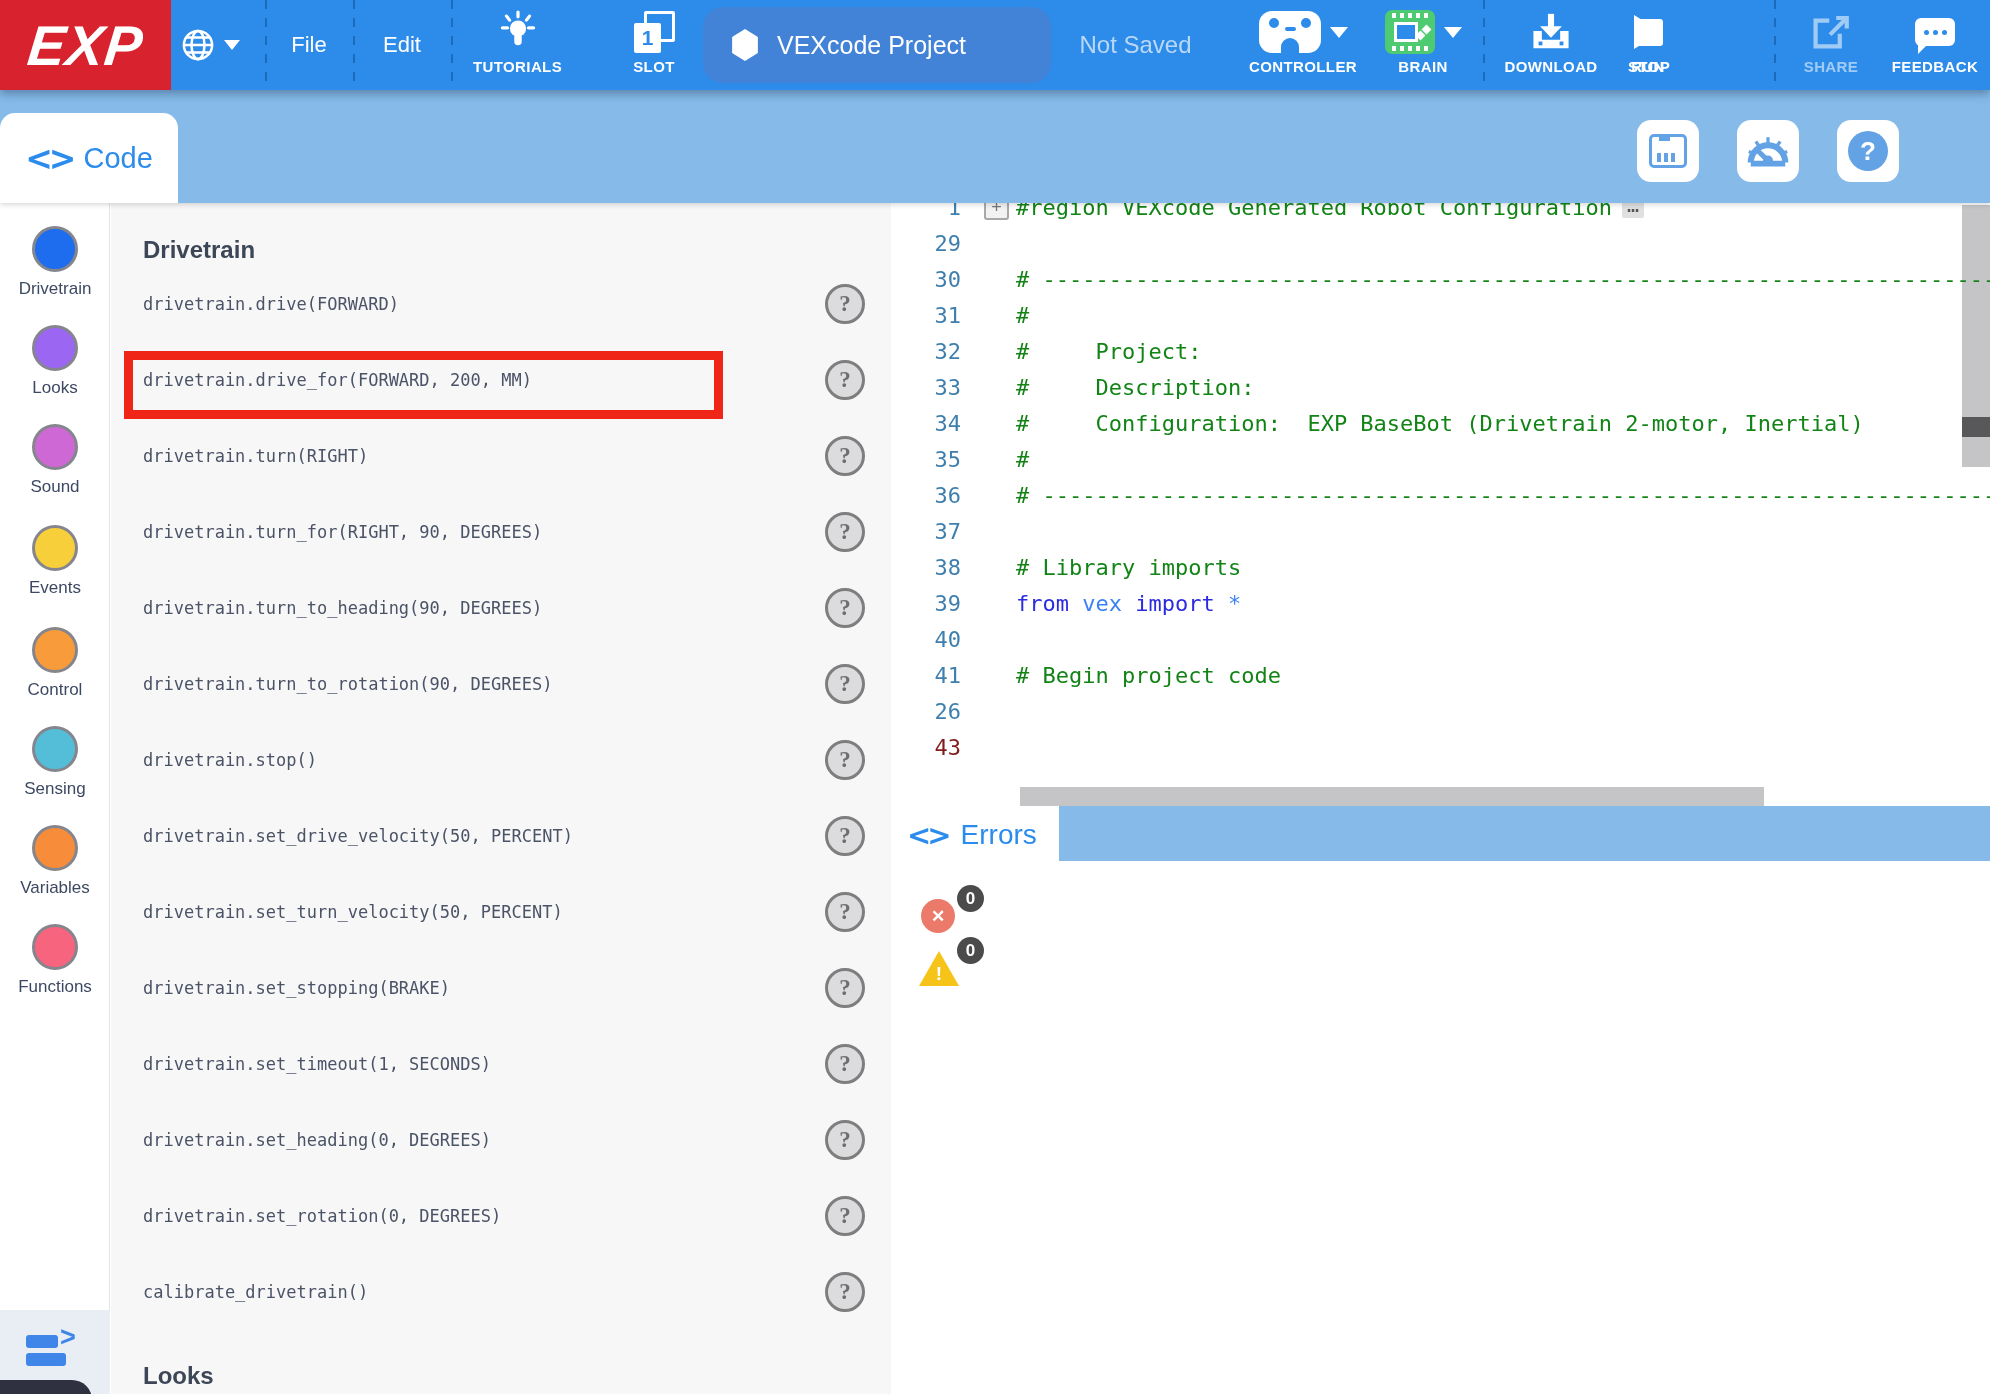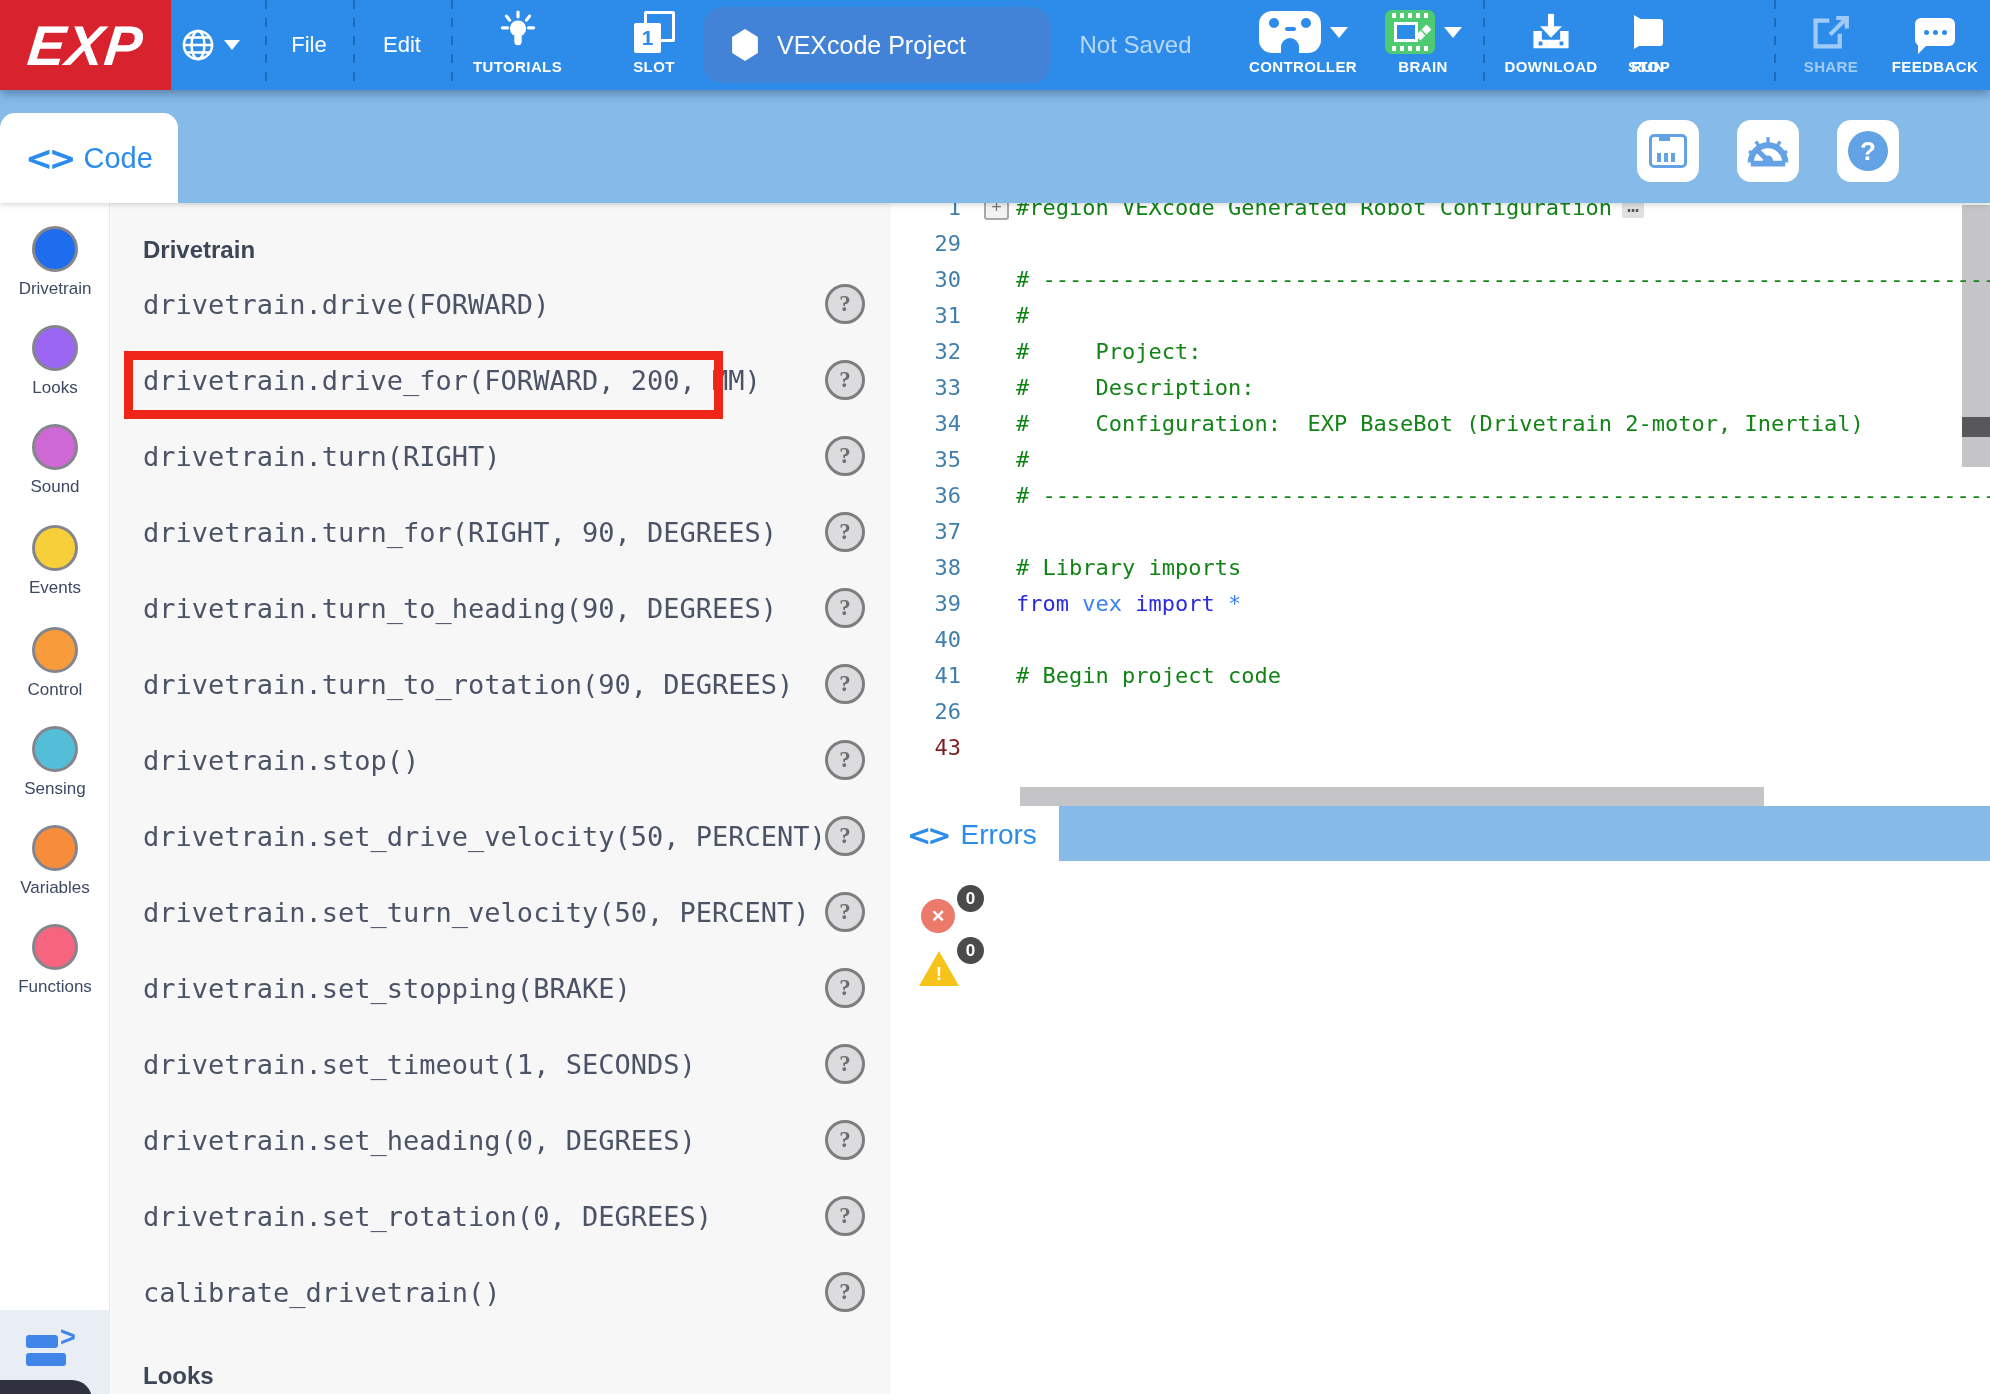--- a/index.html
+++ b/index.html
@@ -91,21 +91,21 @@
   .blocks-ic .b1{top:7px;}.blocks-ic .b2{top:25px;width:40px;}
   .blocks-ic .arr{position:absolute;left:34px;top:-6px;color:#4086e8;font-size:27px;font-weight:bold;}
   .dark-corner{position:absolute;left:-28px;top:1380px;width:120px;height:60px;background:#2f3040;border-radius:20px;}
 
   
   .cmd-panel{position:absolute;left:111px;top:203px;width:780px;height:1191px;background:#f7f7f8;overflow:hidden;}
   .cmd-heading{position:absolute;left:32px;top:33px;font-size:24px;font-weight:bold;color:#3c4656;}
   .cmd-rows{position:absolute;left:0;top:63px;width:780px;}
   .cmd-row{position:relative;height:76px;}
   .cmd-text{position:absolute;left:32px;top:50%;transform:translateY(-50%);
-            font-family:"DejaVu Sans Mono",monospace;font-size:27px;color:#4b5366;white-space:pre;cursor:grab;}
+            font-family:"DejaVu Sans Mono",monospace;font-size:17px;color:#4b5366;white-space:pre;cursor:grab;}
   .help-btn{position:absolute;left:714px;top:18px;width:40px;height:40px;border-radius:50%;
             background:#dcdcde;border:3px solid #7e7e7e;color:#6e6e6e;font-size:23px;font-weight:bold;
             display:flex;align-items:center;justify-content:center;box-sizing:border-box;cursor:pointer;
             font-family:"Liberation Serif",serif;}
   .red-box{position:absolute;left:13px;top:9px;width:599px;height:68px;border:9px solid #ee2517;
            box-sizing:border-box;z-index:5;}
   .looks-heading{position:absolute;left:32px;top:1159px;font-size:24px;font-weight:bold;color:#3c4656;}
 
   
   .editor{position:absolute;left:891px;top:203px;width:1099px;height:584px;background:#fff;overflow:hidden;}

